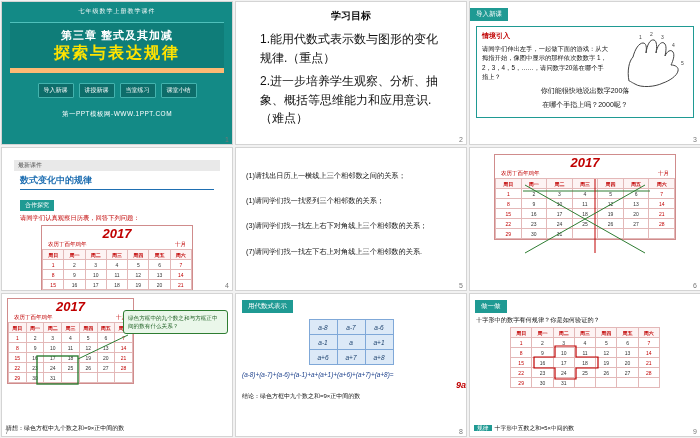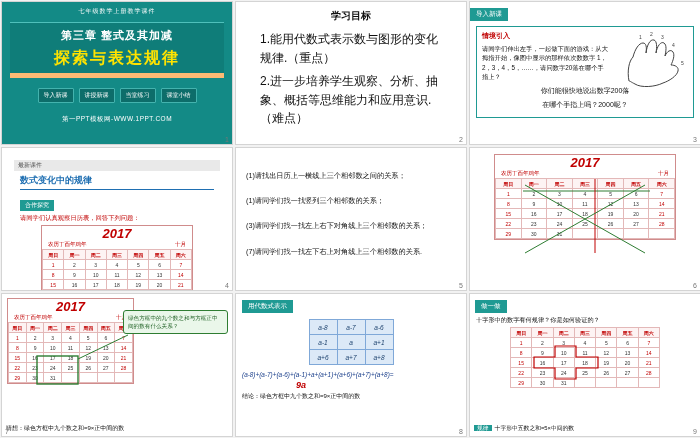--- a/index.html
+++ b/index.html
@@ -43,21 +43,21 @@
   }
   .s1 .band{
     margin:6px 8px 0 8px;
     background:#0f7d79;
     border-top:1px solid #4fc0bb;
     border-bottom:5px solid #fdba74;
     padding:5px 0 4px 0;
     text-align:center;
   }
   .s1 .t1{color:#ffffff;font-size:11px;font-weight:bold;letter-spacing:1px;}
-  .s1 .t2{color:#ffe300;font-size:16px;font-weight:bold;letter-spacing:2px;margin-top:5px;}
+  .s1 .t2{color:#ffe300;font-size:16px;font-weight:bold;letter-spacing:2px;}
   .s1 .btns{
     display:flex;justify-content:center;gap:5px;margin-top:10px;
   }
   .s1 .btn{
     background:#0d6d6a;border:1px solid #43b3ae;color:#fff;
     font-size:6px;padding:2px 5px;border-radius:1px;white-space:nowrap;
   }
   .s1 .site{
     text-align:center;color:#ffffff;font-size:6.5px;margin-top:12px;letter-spacing:.5px;
   }
@@ -148,21 +148,21 @@
     margin:6px auto 0 auto;border-collapse:collapse;
   }
   .grid9 td{
     border:1px solid #7fa8d8;background:#dce9f7;color:#1a3f6b;
     font-size:6.5px;text-align:center;width:25px;height:12px;font-style:italic;
   }
   .s8 .eq{
     font-size:6.4px;color:#1a3f8b;font-style:italic;line-height:1.6;padding:5px 6px 0 6px;
     word-break:break-all;
   }
-  .s8 .nine{color:#c00000;font-size:9px;font-weight:bold;font-style:italic;padding-left:60px;}
+  .s8 .nine{color:#c00000;font-size:9px;font-weight:bold;font-style:italic;padding-left:60px;text-align:right;}
   .s8 .concl{font-size:6px;color:#111;padding:2px 6px 0 6px;}
 
   
   .s9{padding:0;position:relative;}
   .s9 .tag{
     background:#1f9a93;color:#fff;font-size:6.5px;padding:2px 6px;display:inline-block;margin:4px 0 0 5px;
   }
   .s9 .q{font-size:6.2px;color:#111;padding:3px 6px 2px 6px;}
   .s9 .rule{
     position:absolute;left:4px;bottom:3px;right:4px;font-size:5.8px;color:#111;

